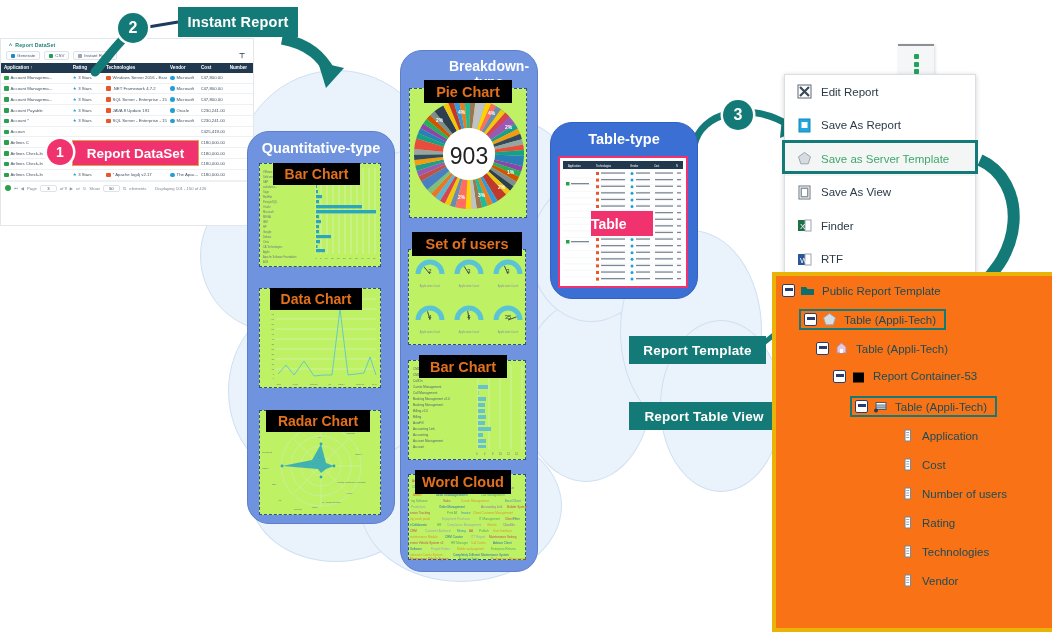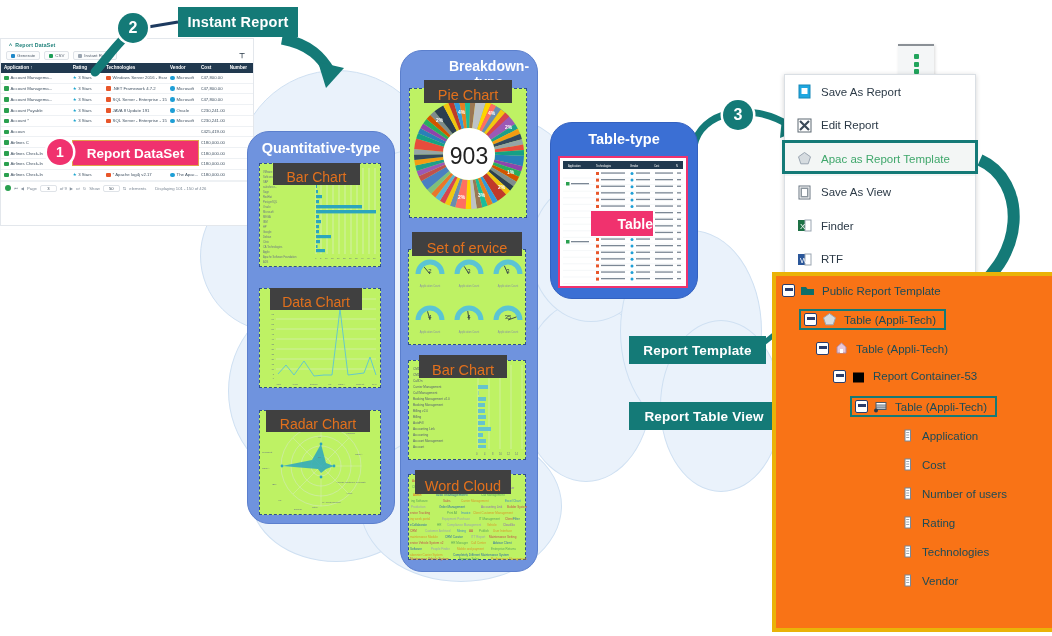--- a/index.html
+++ b/index.html
@@ -41,21 +41,21 @@
   #ds-foot .dot{width:6px;height:6px;border-radius:50%;background:#2aa04f;display:inline-block;}
 
   
   .callout{background:#147a77;color:#fff;font-weight:bold;display:flex;align-items:center;
            justify-content:center;letter-spacing:.2px;}
   .badge{border-radius:50%;background:#147a77;color:#fff;font-weight:bold;display:flex;
          align-items:center;justify-content:center;box-shadow:0 0 0 2.5px #fff;}
 
   
   .ptitle{color:#fff;font-weight:bold;text-align:center;}
-  .olabel{background:#404040;color:#e2701c;font-weight:normal;display:flex;align-items:flex-end;
+  .olabel{background:#000000;color:#e2701c;font-weight:bold;display:flex;align-items:center;
           justify-content:center;}
 
   
   .panel{position:absolute;border-radius:22px;}
   .panel.quant{background:#6f93de;border:1.5px solid #5b7fcd;}
   .panel.brk{background:#6f93de;border:1.5px solid #5b7fcd;}
   .panel.tbl{background:#3b6fd4;border:1.5px solid #3361c0;}
   .card{position:absolute;background:#bef264;border:1.3px dashed #2f4f8f;box-sizing:border-box;}
 
   
@@ -543,21 +543,21 @@
         <text x="60" y="69" text-anchor="middle" font-size="6" font-family="Liberation Sans, sans-serif" fill="#2c3a47">4</text>
         <text x="60" y="83" text-anchor="middle" font-size="2.6" font-family="Liberation Sans, sans-serif" fill="#8a95a1">Application Count</text>
         <path d="M 87 70 A 12 12 0 1 1 111 70" fill="none" stroke="#5bc4d4" stroke-width="5"></path>
         <line x1="99" y1="70" x2="107.45723358707318" y2="66.92181871006898" stroke="#2c3a47" stroke-width="0.9"></line>
         <text x="99" y="69" text-anchor="middle" font-size="6" font-family="Liberation Sans, sans-serif" fill="#2c3a47">35</text>
         <text x="99" y="83" text-anchor="middle" font-size="2.6" font-family="Liberation Sans, sans-serif" fill="#8a95a1">Application Count</text>
       </g>
   </svg>
 </div>
 <div class="abs olabel" style="left:412px;top:232px;width:110px;height:24px;font-size:14.5px;">
-  <span>Set of ervice</span>
+  <span>Set of users</span>
 </div>
 
 <div class="card" style="left:408px;top:360px;width:118px;height:100px;">
   <svg width="118" height="100">
     <g stroke="#edf0f3" stroke-width="0.4">
       <line x1="69" y1="4" x2="69" y2="88"></line>
         <line x1="80" y1="4" x2="80" y2="88"></line>
       <line x1="91" y1="4" x2="91" y2="88"></line>
         <line x1="102" y1="4" x2="102" y2="88"></line>
       <line x1="113" y1="4" x2="113" y2="88"></line>
@@ -805,56 +805,56 @@
         <rect x="95" y="120" width="18" height="1.3" fill="#7b8794"></rect>
         <rect x="117" y="120" width="4" height="1.3" fill="#7b8794"></rect>
         <rect x="6" y="24" width="3.5" height="3.5" fill="#2aa04f"></rect>
         <rect x="11" y="25" width="18" height="1.3" fill="#7b8794"></rect>
         <rect x="6" y="82" width="3.5" height="3.5" fill="#2aa04f"></rect>
         <rect x="11" y="83" width="18" height="1.3" fill="#7b8794"></rect>
       </g>
   </svg>
 </div>
 <div class="abs" style="left:591px;top:211px;width:62px;height:25px;background:#f0326e;display:flex;align-items:center;
-            justify-content:flex-end;color:#fff;font-weight:bold;font-size:14px;">
+            justify-content:flex-start;color:#fff;font-weight:bold;font-size:14px;">
   <span>Table</span>
 </div>
 
 <div class="abs" id="kebab">
   <i></i>
     <i></i>
     <i></i>
 </div>
 <div class="abs" id="menu">
   <div id="menu-items">
+      <div class="mrow">
+        <span class="mi">
+          <svg width="15" height="15">
+            <rect x="1" y="1" width="13" height="13" fill="#fff" stroke="#5c6872"></rect>
+            <path d="M3 3 L12 12 M12 3 L3 12" stroke="#3c4a58" stroke-width="2.2"></path>
+          </svg>
+        </span>
+        <span style="">Edit Report</span>
+      </div>
       <div class="mrow">
         <span class="mi">
           <svg width="15" height="15">
             <rect x="2" y="1" width="11" height="13" fill="#1ea7e0" stroke="#1688b8"></rect>
             <rect x="4.5" y="4" width="6" height="6" fill="#fff"></rect>
           </svg>
         </span>
         <span style="">Save As Report</span>
       </div>
-      <div class="mrow">
-        <span class="mi">
-          <svg width="15" height="15">
-            <rect x="1" y="1" width="13" height="13" fill="#fff" stroke="#5c6872"></rect>
-            <path d="M3 3 L12 12 M12 3 L3 12" stroke="#3c4a58" stroke-width="2.2"></path>
-          </svg>
-        </span>
-        <span style="">Edit Report</span>
-      </div>
       <div class="mrow" style="background: rgb(243, 246, 245);">
         <span class="mi">
           <svg width="15" height="15">
             <polygon points="7.5,1.5 13.5,5.8 11.2,12.8 3.8,12.8 1.5,5.8" fill="#d6dce0" stroke="#9aa5b1"></polygon>
           </svg>
         </span>
-        <span style="color:#3fa76b;">Apac as Report Template</span>
+        <span style="color:#3fa76b;">Save as Server Template</span>
       </div>
       <div class="mrow">
         <span class="mi">
           <svg width="15" height="15">
             <rect x="2" y="1" width="11" height="13" fill="#fff" stroke="#6b7782"></rect>
             <rect x="3.5" y="2.5" width="8" height="10" fill="#8b959d"></rect>
             <rect x="5" y="4" width="5" height="7" fill="#fff"></rect>
           </svg>
         </span>
         <span style="">Save As View</span>

